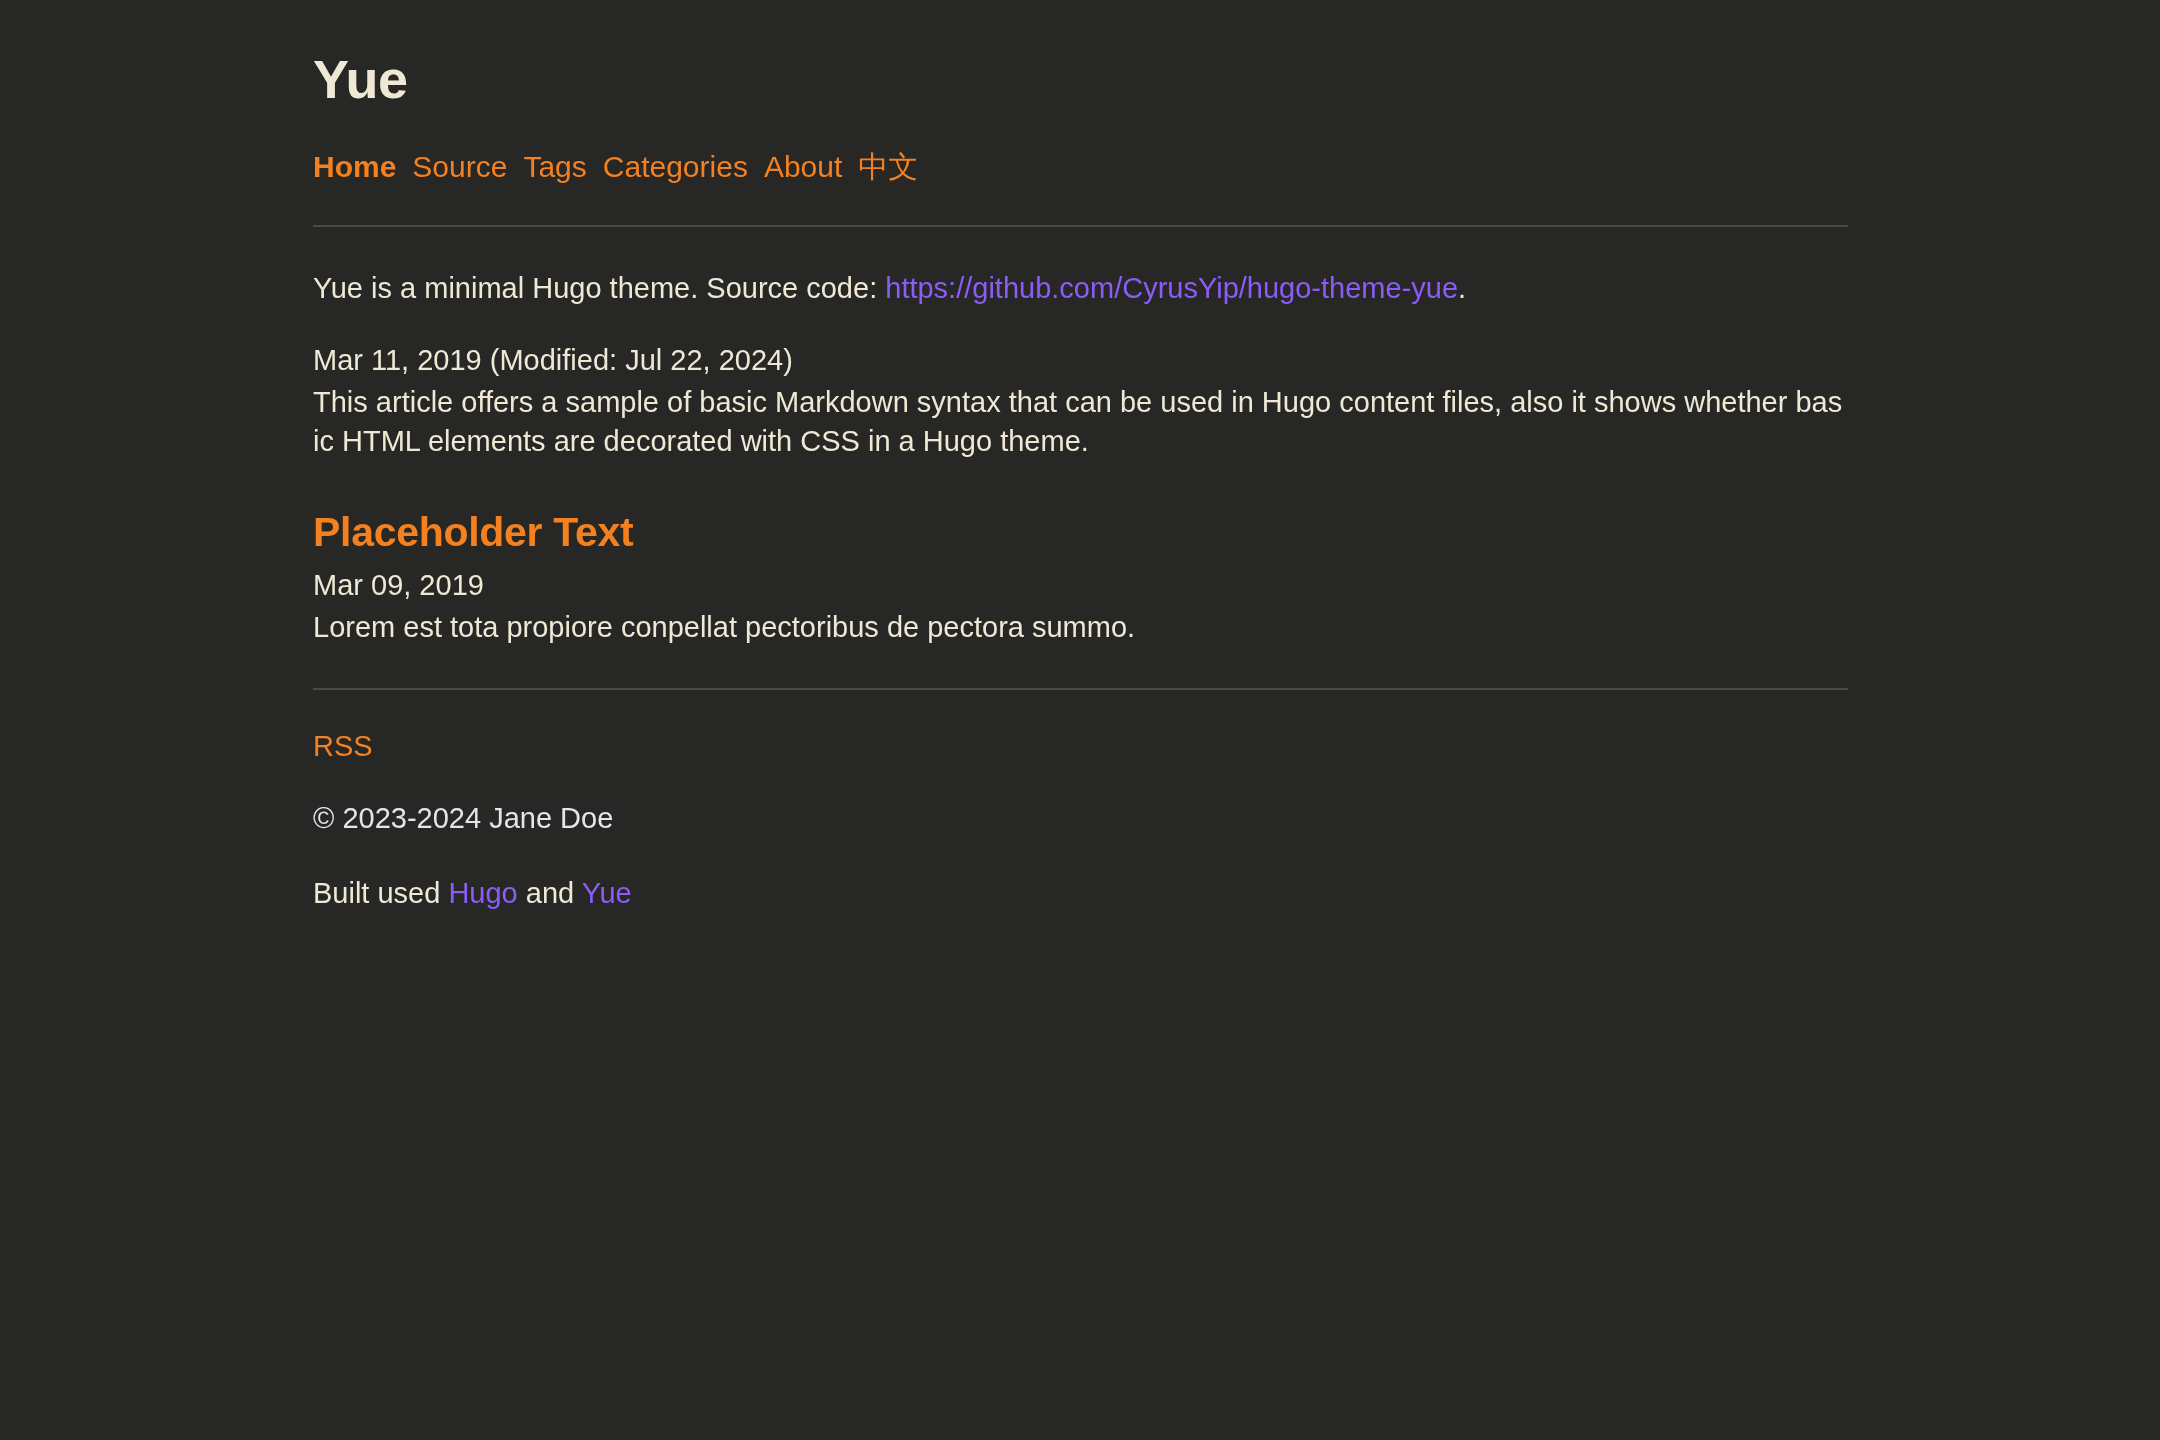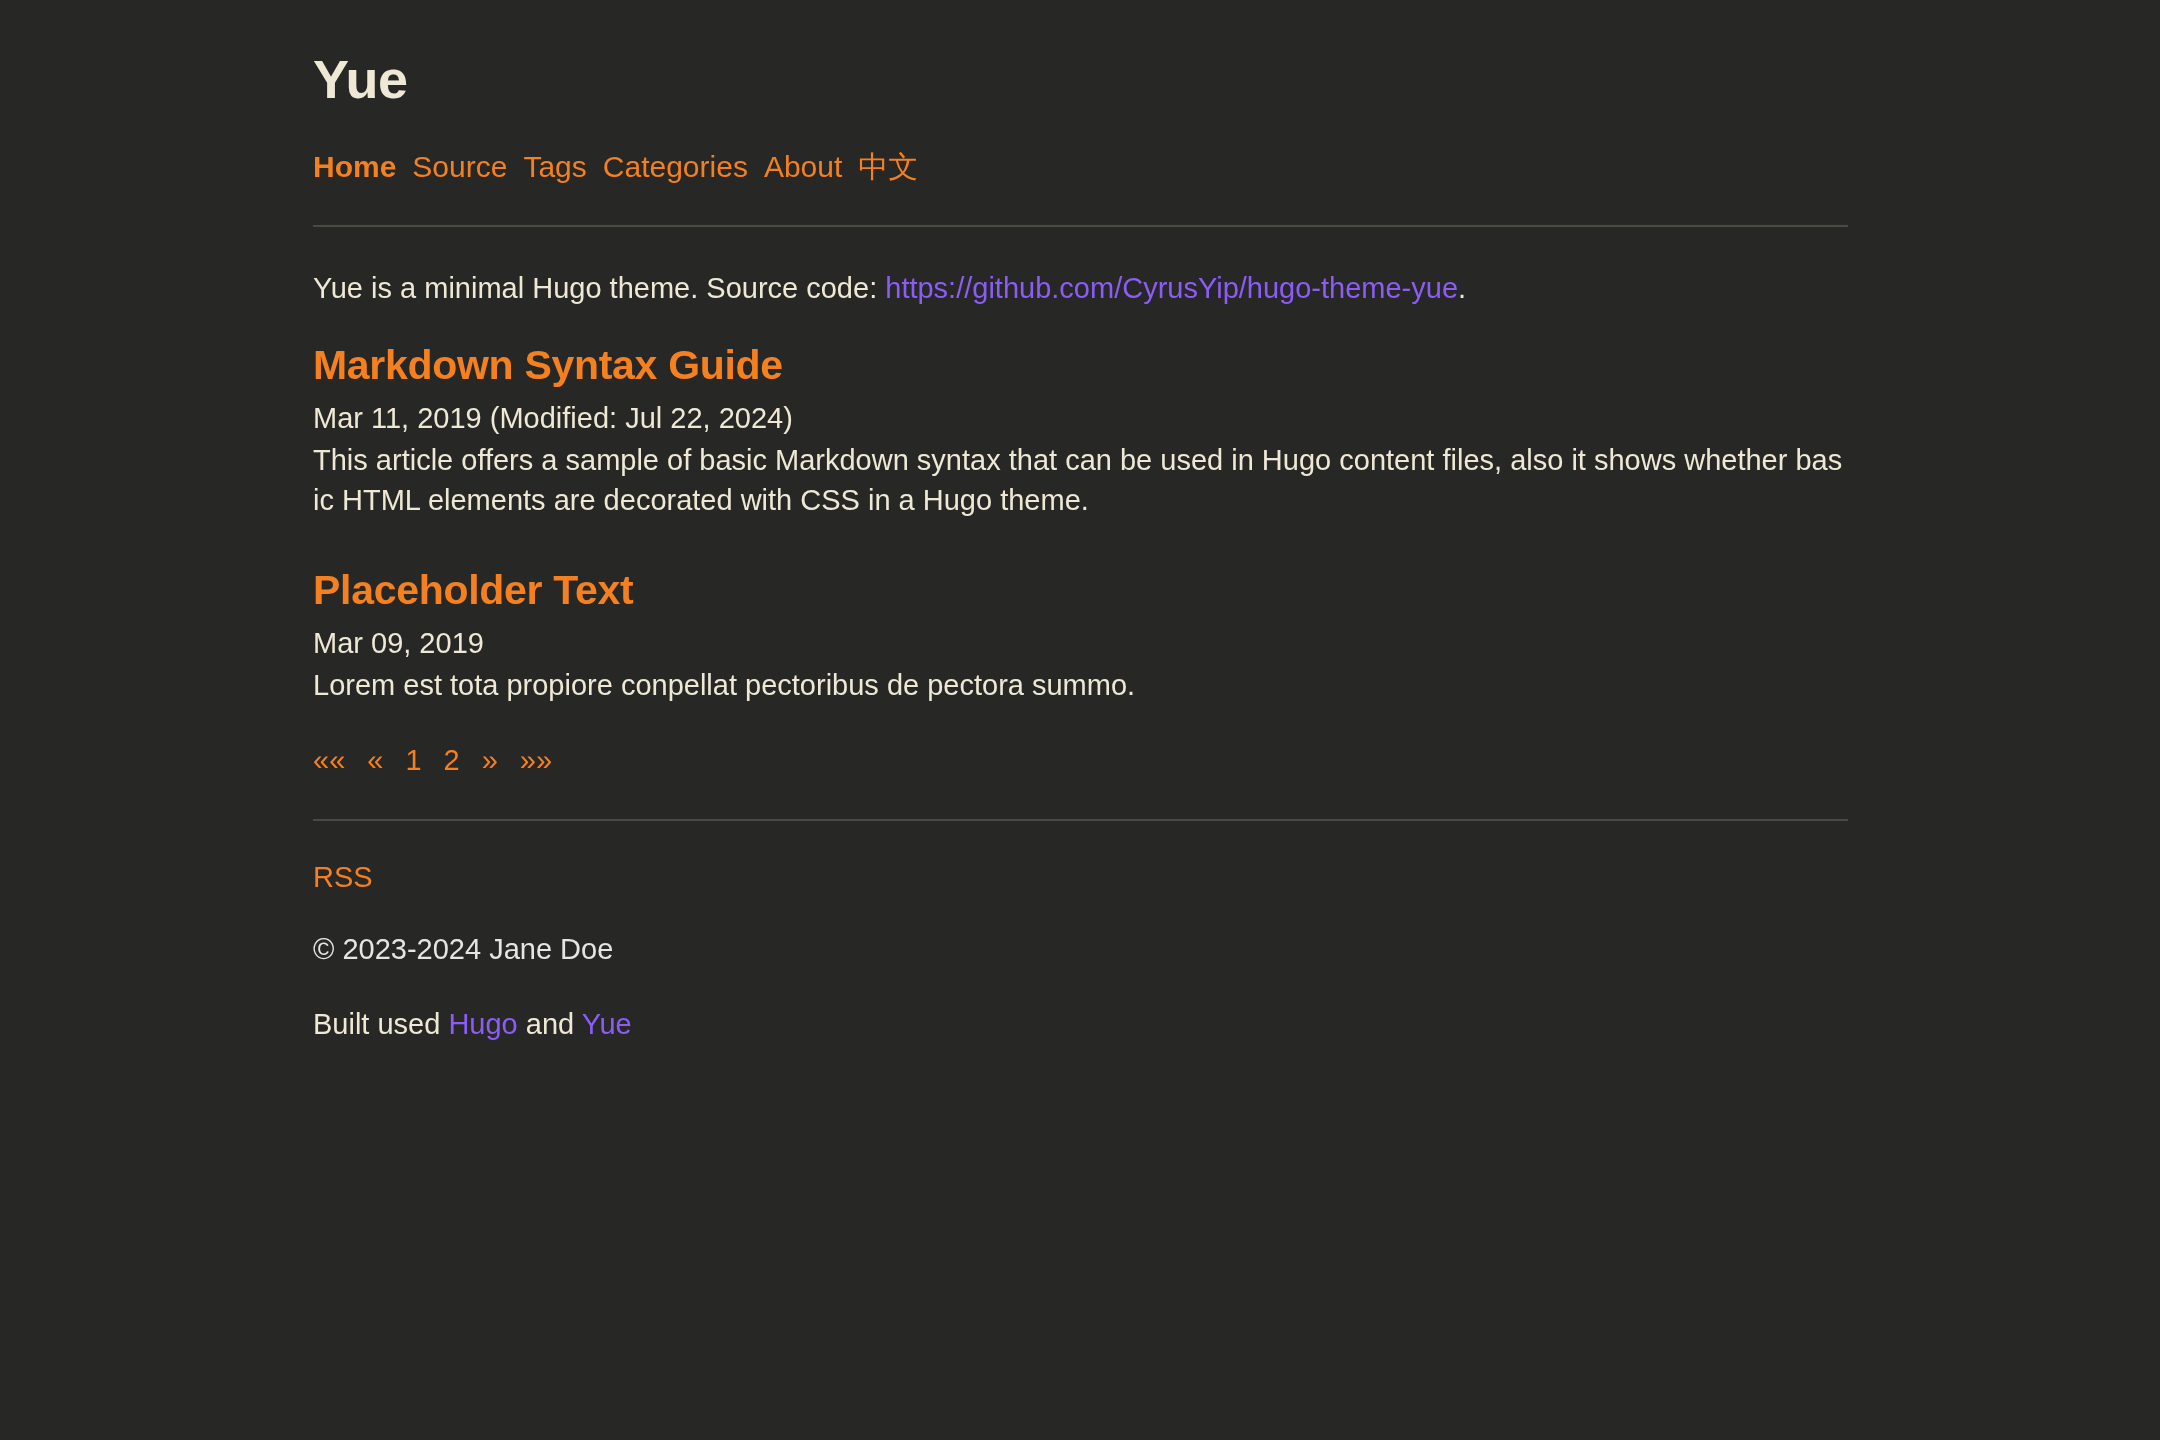--- a/index.html
+++ b/index.html
@@ -158,40 +158,34 @@
 
   <hr class="rule rule-top">
 
   <main>
 
     <p class="intro"><span>Yue is a minimal Hugo theme. Source code: </span><a class="inline-link" href="#">https://github.com/CyrusYip/hugo-theme-yue</a><span>.</span></p>
 
     <section class="post-list">
 
       <article class="post-item">
-        <h2 class="post-title">
-          <a href="#">Markdown Syntax Guide</a>
-        </h2>
         <div class="post-date">Mar 11, 2019 (Modified: Jul 22, 2024)</div>
         <div class="post-summary">This article offers a sample of basic Markdown syntax that can be used in Hugo content files, also it shows whether basic HTML elements are decorated with CSS in a Hugo theme.</div>
       </article>
 
       <article class="post-item">
         <h2 class="post-title">
           <a href="#">Placeholder Text</a>
         </h2>
         <div class="post-date">Mar 09, 2019</div>
         <div class="post-summary">Lorem est tota propiore conpellat pectoribus de pectora summo.</div>
       </article>
 
     </section>
 
-    <nav class="pagination">
-      <a class="page-link" href="#">««</a><a class="page-link" href="#">«</a><a class="page-link" href="#">1</a><a class="page-link" href="#">2</a><a class="page-link" href="#">»</a><a class="page-link" href="#">»»</a>
-    </nav>
 
   </main>
 
   <hr class="rule rule-bottom">
 
   <footer class="site-footer">
     <div class="footer-rss">
       <a href="#">RSS</a>
     </div>
 

